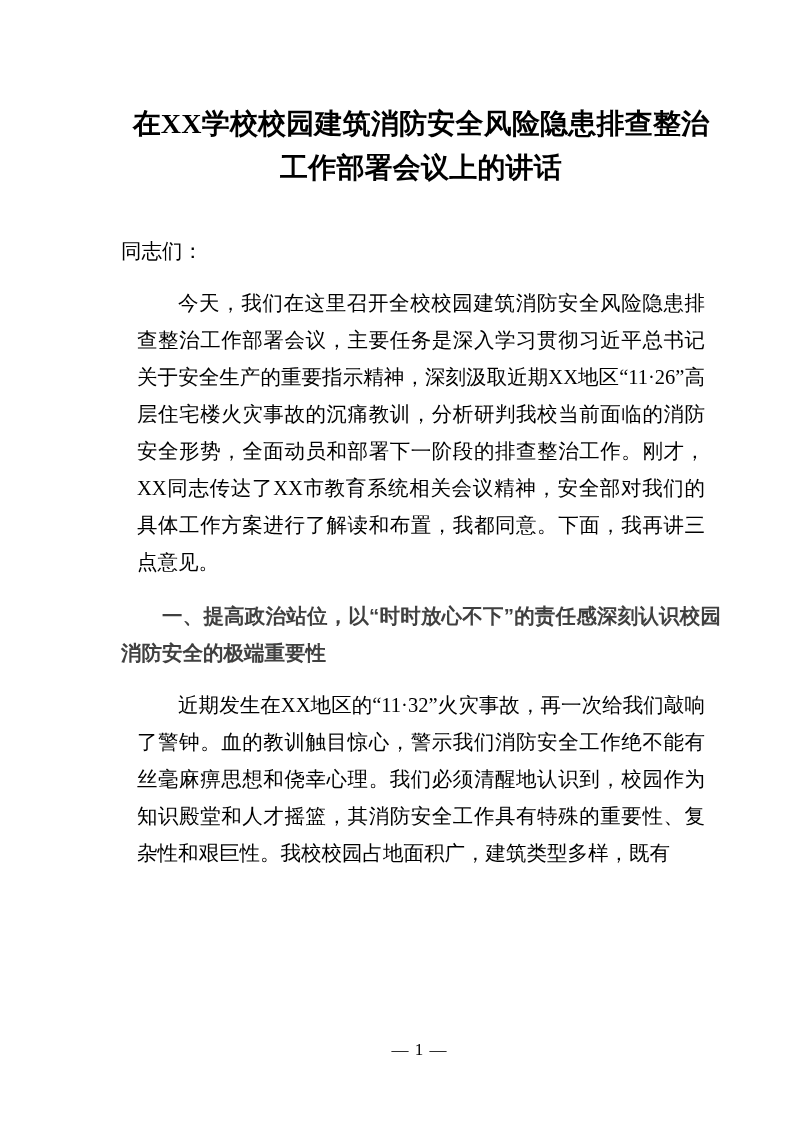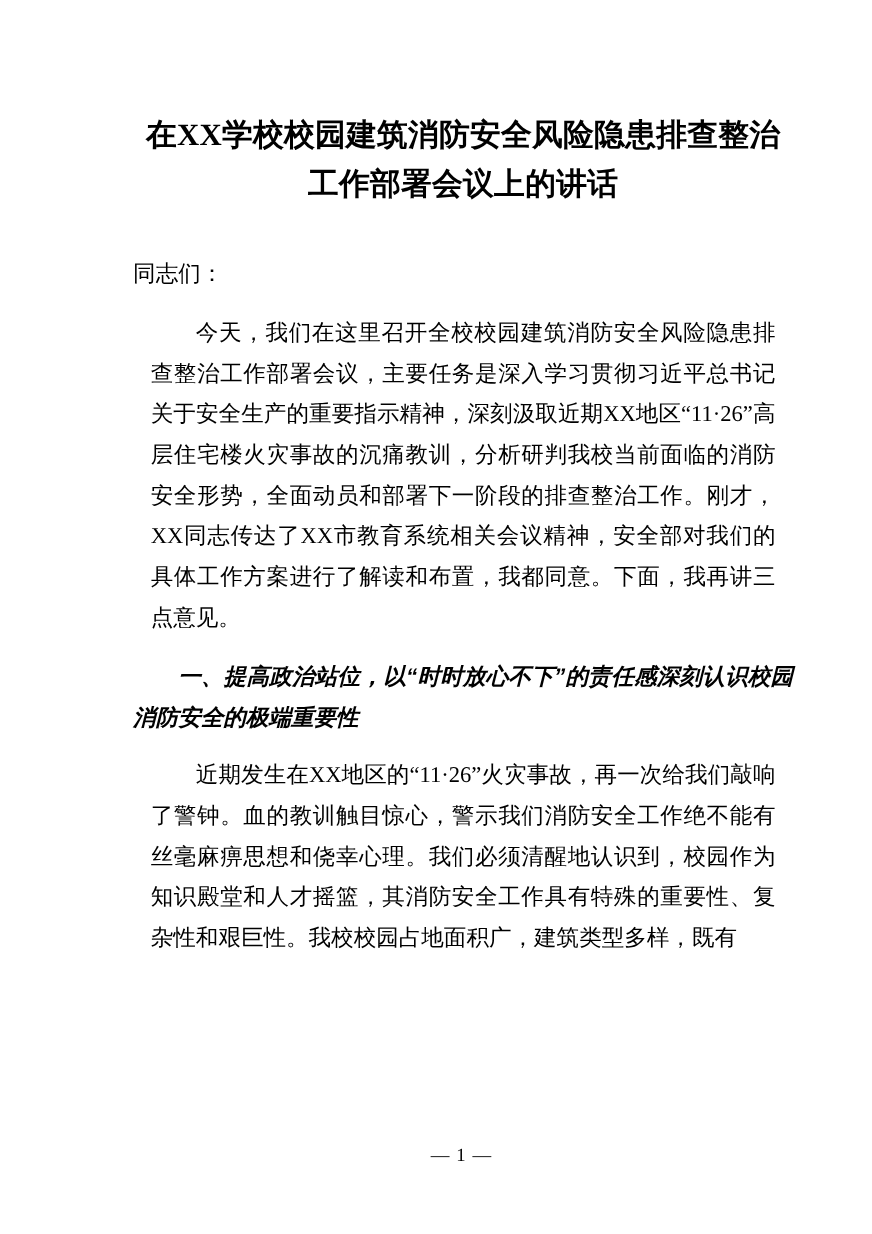--- a/index.html
+++ b/index.html
@@ -37,21 +37,21 @@
     color: #000000;
     text-align: center;
     letter-spacing: 0.2px;
     word-break: break-all;
   }
 
   
   .salutation {
     margin: 0;
     padding-top: 42px;
-    font-family: Liberation Mono, monospace;
+    font-family: Liberation Sans, sans-serif;
     font-size: 20.5px;
     line-height: 37px;
     color: #000000;
     text-align: left;
   }
 
   
   .body-para {
     margin: 16px;
     font-family: "Liberation Serif", "DejaVu Serif", serif;
@@ -64,26 +64,25 @@
     word-break: break-all;
   }
 
   
   .section-heading {
     margin: 0;
     font-family: "Liberation Sans", "DejaVu Sans", sans-serif;
     font-weight: bold;
     font-size: 20.5px;
     line-height: 37px;
-    color: #000000;
+    color: #404040;
     text-align: justify;
     text-justify: inter-ideograph;
     text-indent: 2em;
     word-break: break-all;
-    font-style: italic;
   }
 
   
   .page-footer {
     position: absolute;
     left: 0;
     top: 1038px;
     width: 793px;
     text-align: center;
     font-family: "Liberation Serif", "DejaVu Serif", serif;
@@ -102,19 +101,19 @@
 
     <h1 class="doc-title">在XX学校校园建筑消防安全风险隐患排查整治工作部署会议上的讲话</h1>
 
     <p class="salutation">同志们：</p>
 
     <p class="body-para">今天，我们在这里召开全校校园建筑消防安全风险隐患排查整治工作部署会议，主要任务是深入学习贯彻习近平总书记关于安全生产的重要指示精神，深刻汲取近期XX地区“11·26”高层住宅楼火灾事故的沉痛教训，分析研判我校当前面临的消防安全形势，全面动员和部署下一阶段的排查整治工作。刚才，XX同志传达了XX市教育系统相关会议精神，安全部对我们的具体工作方案进行了解读和布置，我都同意。下面，我再讲三点意见。</p>
 
     <p class="section-heading">一、提高政治站位，以“时时放心不下”的责任感深刻认识校园消防安全的极端重要性</p>
 
 
-    <p class="body-para">近期发生在XX地区的“11·26”火灾事故，再一次给我们敲响了警钟。血的教训触目惊心，警示我们消防安全工作绝不能有丝毫麻痹思想和侥幸心理。我们必须清醒地认识到，校园作为知识殿堂和人才摇篮，其消防安全工作具有特殊的重要性、复杂性和艰巨性。我校校园占地面积广，建筑类型多样，既有</p>
+    <p class="body-para">近期发生在XX地区的“11·32”火灾事故，再一次给我们敲响了警钟。血的教训触目惊心，警示我们消防安全工作绝不能有丝毫麻痹思想和侥幸心理。我们必须清醒地认识到，校园作为知识殿堂和人才摇篮，其消防安全工作具有特殊的重要性、复杂性和艰巨性。我校校园占地面积广，建筑类型多样，既有</p>
 
   </div>
 
   <div class="page-footer">— 1 —</div>
 
 </div>
 
 </body></html>

